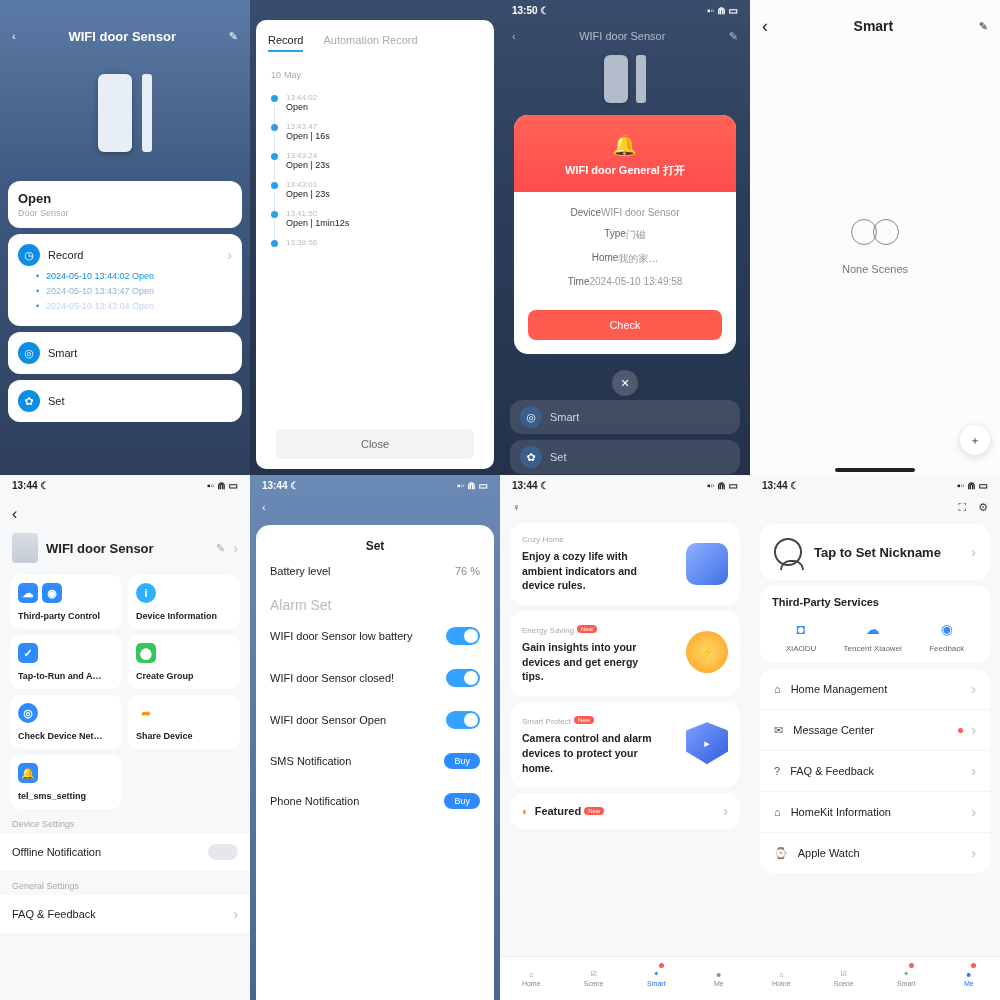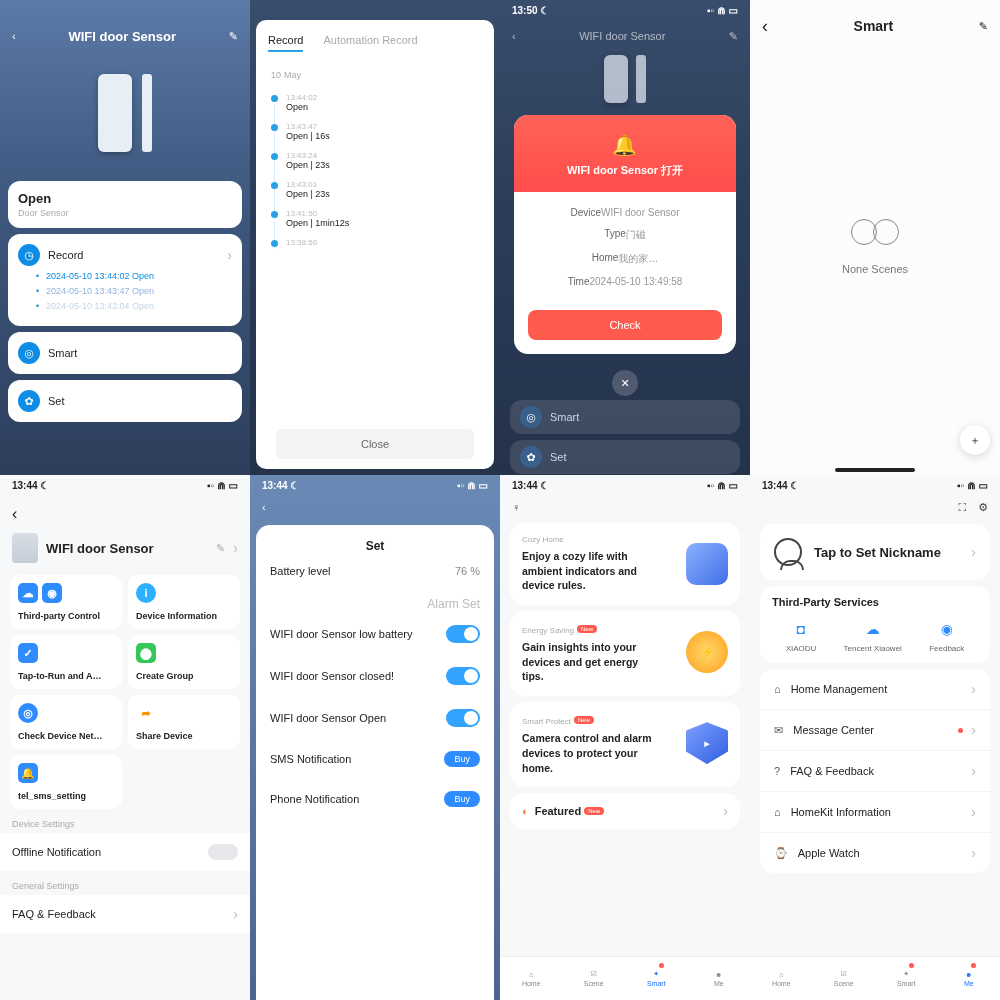--- a/index.html
+++ b/index.html
@@ -130,21 +130,21 @@
   
   .s6 .dim-bg{ background: linear-gradient(180deg,#6a89b5 0%, #4a6690 100%);}
   .s6 .set-sheet{
     position:absolute; top:50px; left:6px; right:6px; bottom:0;
     background:#fff; border-top-left-radius:14px; border-top-right-radius:14px; padding:14px 14px;
   }
   .set-row{ display:flex; justify-content:space-between; align-items:center; padding:12px 0; font-size:11px;}
   .toggle{ width:34px; height:18px; background:#33a3ff; border-radius:10px; position:relative;}
   .toggle::after{content:""; position:absolute; right:2px; top:2px; width:14px; height:14px; background:#fff; border-radius:50%;}
   .buy-chip{ background:#2f8cff; color:#fff; font-size:9px; padding:3px 10px; border-radius:10px;}
-  .sub-hdr{ color:#bbb; font-size:12px; padding:8px 0 2px;text-align:right;}
+  .sub-hdr{ color:#bbb; font-size:14px; padding:8px 0 2px;}
   
   .s7 { background:#f7f8fa;}
   .promo-card{ background:#fff; border-radius:14px; margin:6px 10px; padding:12px; position:relative; min-height:80px;}
   .promo-card .lbl{ color:#aaa; font-size:8px;}
   .promo-card .txt{ font-size:10.5px; font-weight:600; width:130px; margin-top:5px; line-height:1.4;}
   .promo-ic{ position:absolute; right:12px; top:20px; width:42px; height:42px; border-radius:10px;}
   .new-badge{ background:#ff5a4e; color:#fff; font-size:6px; padding:1px 4px; border-radius:6px; margin-left:3px; vertical-align:2px;}
   .bottom-nav{
     position:absolute; bottom:0; left:0; right:0; height:44px; background:#fff;
     display:flex; border-top:1px solid #eee;
@@ -274,21 +274,21 @@
     <span>WIFI door Sensor</span>
     <span>✎</span>
   </div>
   <div style="position:absolute;top:55px;left:0;right:0;height:60px;display:flex;justify-content:center;gap:8px;">
     <div class="sensor-body" style="height:48px;width:24px;opacity:.7"></div>
       <div class="sensor-side" style="height:48px;opacity:.7"></div>
   </div>
   <div class="alert-card">
     <div class="alert-top">
       <div class="bell-ic">🔔</div>
-      <div style="margin-top:6px;font-size:11px;font-weight:600;">WIFI door Sensor 打开</div>
+      <div style="margin-top:6px;font-size:11px;font-weight:600;">WIFI door General 打开</div>
     </div>
     <div class="alert-body">
       <div class="row">
           <span>Device</span>
           <span>WIFI door Sensor</span>
         </div>
       <div class="row">
           <span>Type</span>
           <span>门磁</span>
         </div>

